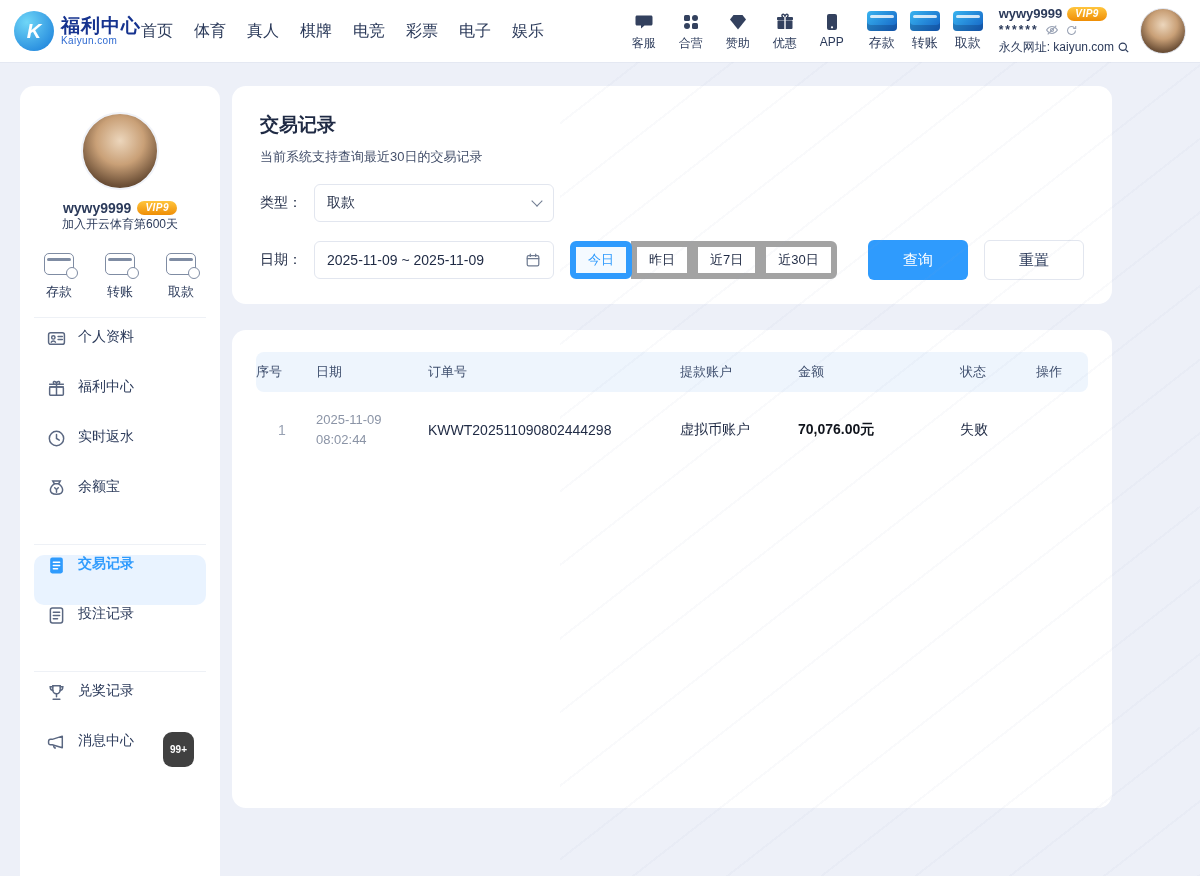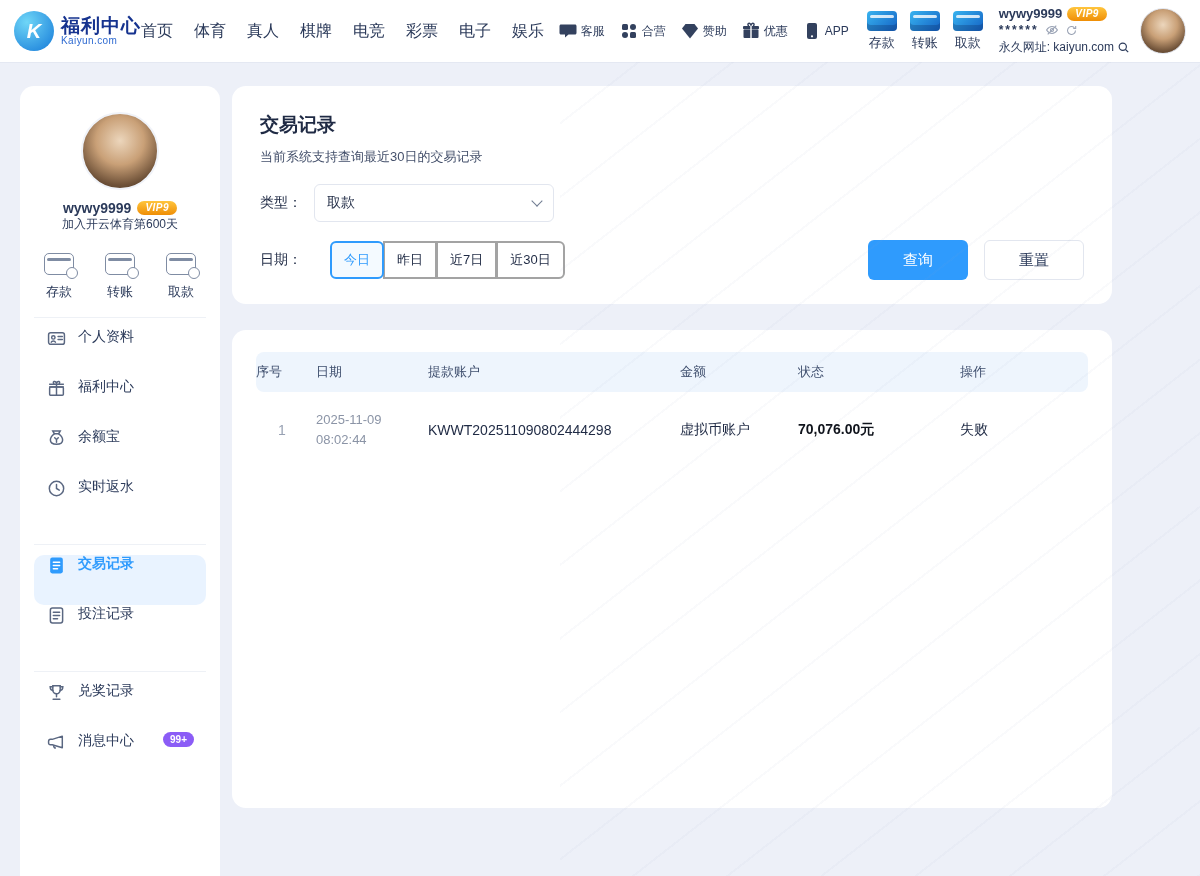--- a/index.html
+++ b/index.html
@@ -9,21 +9,21 @@
     background:repeating-linear-gradient(-38deg,rgba(150,162,195,0.055) 0 2px,transparent 2px 58px);}
   
   .topbar{position:absolute;top:0;left:0;right:0;height:62px;background:#fff;display:flex;align-items:center;padding:0 14px;z-index:5;box-shadow:0 1px 0 rgba(20,40,90,.04)}
   .logo{display:flex;align-items:center;gap:7px;cursor:pointer;flex-shrink:0}
   .logo-circle{width:40px;height:40px;border-radius:50%;background:radial-gradient(circle at 32% 28%,#6fd6f7,#1479d8);color:#fff;font-weight:bold;font-style:italic;font-size:20px;display:flex;align-items:center;justify-content:center}
   .logo-brand{font-size:19px;font-weight:bold;color:#16338f;letter-spacing:1px;line-height:1.05}
   .logo-domain{font-size:10px;color:#2e6ad1;letter-spacing:.4px}
   .mainnav{display:flex;gap:21px;margin-left:0;white-space:nowrap}
   .nav-item{font-size:16px;color:#2b3a5a;cursor:pointer;text-decoration:none}
   .hgroup{display:flex;margin-left:auto;gap:13px}
-  .hitem{display:flex;align-items:center;gap:2px;font-size:12px;color:#2b3a5a;cursor:pointer;min-width:34px}
+  .hitem{display:flex;flex-direction:column;align-items:center;gap:2px;font-size:12px;color:#2b3a5a;cursor:pointer;min-width:34px}
   .hicon{width:22px;height:22px;display:flex;align-items:center;justify-content:center;color:#33415e}
   .wgroup{display:flex;gap:13px;margin-left:18px}
   .witem{display:flex;flex-direction:column;align-items:center;gap:3px;font-size:13px;color:#2b3a5a;cursor:pointer}
   .card-chip{width:30px;height:20px;border-radius:4px;background:linear-gradient(135deg,#38b3ef,#1462c4);position:relative;box-shadow:inset 0 -6px 0 rgba(10,40,90,.28)}
   .card-chip::after{content:"";position:absolute;left:3px;top:4px;right:3px;height:3px;background:rgba(255,255,255,.8);border-radius:2px}
   .userblock{display:flex;align-items:center;gap:10px;margin-left:16px;flex-shrink:0}
   .ulines{display:flex;flex-direction:column;align-items:flex-start;gap:2px}
   .uname{font-size:13px;color:#2b3a5a;display:flex;align-items:center;gap:5px;font-weight:bold}
   .vip-badge{background:linear-gradient(180deg,#ffc53d,#ef8e06);color:#fff;font-size:10px;font-weight:bold;font-style:italic;padding:1px 8px 2px;border-radius:9px;letter-spacing:.5px}
   .umask{font-size:12px;color:#2b3a5a;letter-spacing:2px;display:flex;align-items:center;gap:6px;font-weight:bold}
@@ -38,33 +38,33 @@
   .sb-quick{display:flex;justify-content:space-between;margin:20px 10px 0}
   .sb-qitem{display:flex;flex-direction:column;align-items:center;gap:8px;font-size:13px;color:#2b3a5a;cursor:pointer}
   .chip-outline{width:30px;height:22px;border:1.6px solid #7f8ca3;border-radius:5px;position:relative}
   .chip-outline::after{content:"";position:absolute;left:2px;right:2px;top:4px;height:2.5px;background:#7f8ca3;border-radius:2px}
   .chip-outline::before{content:"";position:absolute;right:-5px;bottom:-5px;width:10px;height:10px;border:1.6px solid #7f8ca3;border-radius:50%;background:#fff}
   .sb-divider{height:1px;background:#eef1f6;margin:16px 0 10px}
   .menu-item{display:flex;align-items:flex-start;gap:12px;height:50px;padding:0 12px;font-size:14px;color:#2b3a5a;border-radius:10px;cursor:pointer}
   .menu-item.active{background:#e9f3ff;color:#2f9bfd;font-weight:bold}
   .mi-icon{width:20px;height:20px;color:#5a6781;display:flex;align-items:center;justify-content:center}
   .menu-item.active .mi-icon{color:#2f9bfd}
-  .badge99{margin-left:auto;background:#8b5cf6;color:#fff;font-size:10px;padding:2px 7px;border-radius:9px;font-weight:bold}
+  .badge99{margin-left:auto;background:#404040;color:#fff;font-size:10px;padding:12px 7px;border-radius:9px;font-weight:bold}
   
   .main{position:absolute;left:232px;top:86px;width:880px}
   .card{background:#fff;border-radius:14px}
   .filter-card{padding:26px 28px 24px}
   .fc-title{font-size:19px;font-weight:bold;color:#1f2a44}
   .fc-sub{font-size:13px;color:#44506b;margin-top:10px}
   .frow{display:flex;align-items:center;margin-top:18px}
   .flabel{font-size:14px;color:#1f2a44;width:54px;flex-shrink:0}
   .select-box,.date-box{width:240px;height:38px;border:1px solid #e2e6ef;border-radius:6px;display:flex;align-items:center;justify-content:space-between;padding:0 12px;font-size:14px;color:#1f2a44;cursor:pointer;background:#fff}
   .chev{width:8px;height:8px;border-right:1.6px solid #707c92;border-bottom:1.6px solid #707c92;transform:rotate(45deg);margin-top:-4px}
   .ranges{display:flex;margin-left:16px}
-  .range-btn{min-width:54px;height:38px;border:2px solid #a3a3a3;background:#fff;display:flex;align-items:center;justify-content:center;font-size:13px;color:#1f2a44;margin-left:-1px;cursor:pointer;padding:0 12px}
+  .range-btn{min-width:54px;height:38px;border:6px solid #a3a3a3;background:#fff;display:flex;align-items:center;justify-content:center;font-size:13px;color:#1f2a44;margin-left:-1px;cursor:pointer;padding:0 12px}
   .range-btn:first-child{margin-left:0;border-radius:6px 0 0 6px}
   .range-btn:last-child{border-radius:0 6px 6px 0}
   .range-btn.active{border-color:#2f9bfd;color:#2f9bfd;background:#f4faff;border-radius:6px;position:relative;z-index:1}
   .fspacer{flex:1}
   .btn-primary{width:100px;height:40px;background:#2f9bfd;border:none;border-radius:6px;color:#fff;font-size:15px;cursor:pointer}
   .btn-ghost{width:100px;height:40px;background:#fff;border:1px solid #e2e6ef;border-radius:6px;color:#2b3a5a;font-size:15px;margin-left:16px;cursor:pointer}
   
   .table-card{margin-top:26px;padding:22px 24px;height:478px}
   .grid-cols{display:grid;grid-template-columns:52px 112px 252px 118px 162px 76px 1fr}
   .thead{background:#eef5fd;border-radius:8px;height:40px;align-items:center;font-size:13px;color:#3f4f6e}
@@ -248,35 +248,35 @@
           <line x1="2" y1="7.5" x2="16" y2="7.5"></line>
           <line x1="9" y1="5" x2="9" y2="15.5"></line>
           <path d="M9 4.8C9 2.8 7.7 2 6.7 2.4c-1 .4-1 2 .3 2.4M9 4.8c0-2 1.3-2.8 2.3-2.4 1 .4 1 2-.3 2.4"></path>
         </svg>
     </span>
     <span>福利中心</span>
   </div>
   <div class="menu-item">
     <span class="mi-icon">
       <svg width="19" height="19" viewBox="0 0 18 18" fill="none" stroke="currentColor" stroke-width="1.4" stroke-linecap="round">
+          <circle cx="9" cy="9" r="6.8"></circle>
+          <path d="M9 5.2V9l2.6 1.6"></path>
+        </svg>
+    </span>
+    <span>实时返水</span>
+  </div>
+  <div class="menu-item">
+    <span class="mi-icon">
+      <svg width="19" height="19" viewBox="0 0 18 18" fill="none" stroke="currentColor" stroke-width="1.4" stroke-linecap="round">
           <path d="M7 4.5 5.5 2h7L11 4.5"></path>
           <path d="M7 4.5h4c2.3 1.7 3.8 3.8 3.8 5.9 0 2.5-2.4 4.1-5.8 4.1s-5.8-1.6-5.8-4.1C3.2 8.3 4.7 6.2 7 4.5z"></path>
           <path d="M7.3 8.3 9 10l1.7-1.7M9 10v2.5"></path>
         </svg>
     </span>
     <span>余额宝</span>
-  </div>
-  <div class="menu-item">
-    <span class="mi-icon">
-      <svg width="19" height="19" viewBox="0 0 18 18" fill="none" stroke="currentColor" stroke-width="1.4" stroke-linecap="round">
-          <circle cx="9" cy="9" r="6.8"></circle>
-          <path d="M9 5.2V9l2.6 1.6"></path>
-        </svg>
-    </span>
-    <span>实时返水</span>
   </div>
 
   <div class="sb-divider"></div>
 
   <div class="menu-item active">
     <span class="mi-icon">
       <svg width="19" height="19" viewBox="0 0 18 18">
           <rect x="3" y="1.5" width="12" height="15" rx="2" fill="currentColor"></rect>
           <path d="M6 6h6M6 9h6M6 12h4" stroke="#fff" stroke-width="1.4" stroke-linecap="round"></path>
         </svg>
@@ -329,36 +329,48 @@
     <div class="frow">
       <span class="flabel">类型：</span>
       <div class="select-box">
         <span>取款</span>
         <span class="chev"></span>
       </div>
     </div>
 
     <div class="frow">
       <span class="flabel">日期：</span>
+      <div class="date-box">
+        <span>2025-11-09  ~  2025-11-09</span>
+        <span>
+          <svg width="16" height="16" viewBox="0 0 18 18" fill="none" stroke="#707c92" stroke-width="1.4" stroke-linecap="round">
+              <rect x="2.5" y="4" width="13" height="11.5" rx="1.5"></rect>
+              <line x1="2.5" y1="7.5" x2="15.5" y2="7.5"></line>
+              <line x1="6" y1="2.5" x2="6" y2="5"></line>
+              <line x1="12" y1="2.5" x2="12" y2="5"></line>
+            </svg>
+        </span>
+      </div>
       <div class="ranges">
         <button class="range-btn active">今日</button>
         <button class="range-btn">昨日</button>
         <button class="range-btn">近7日</button>
         <button class="range-btn">近30日</button>
       </div>
       <div class="fspacer"></div>
       <button class="btn-primary">查询</button>
       <button class="btn-ghost">重置</button>
     </div>
   </section>
 
   <section class="card table-card">
     <div class="thead grid-cols">
       <span class="c0">序号</span>
       <span>日期</span>
+      <span>订单号</span>
       <span>提款账户</span>
       <span>金额</span>
       <span>状态</span>
       <span>操作</span>
     </div>
 
     <div class="trow grid-cols">
       <span class="td-no">1</span>
       <span class="td td-date">
         <span>2025-11-09</span><br>

